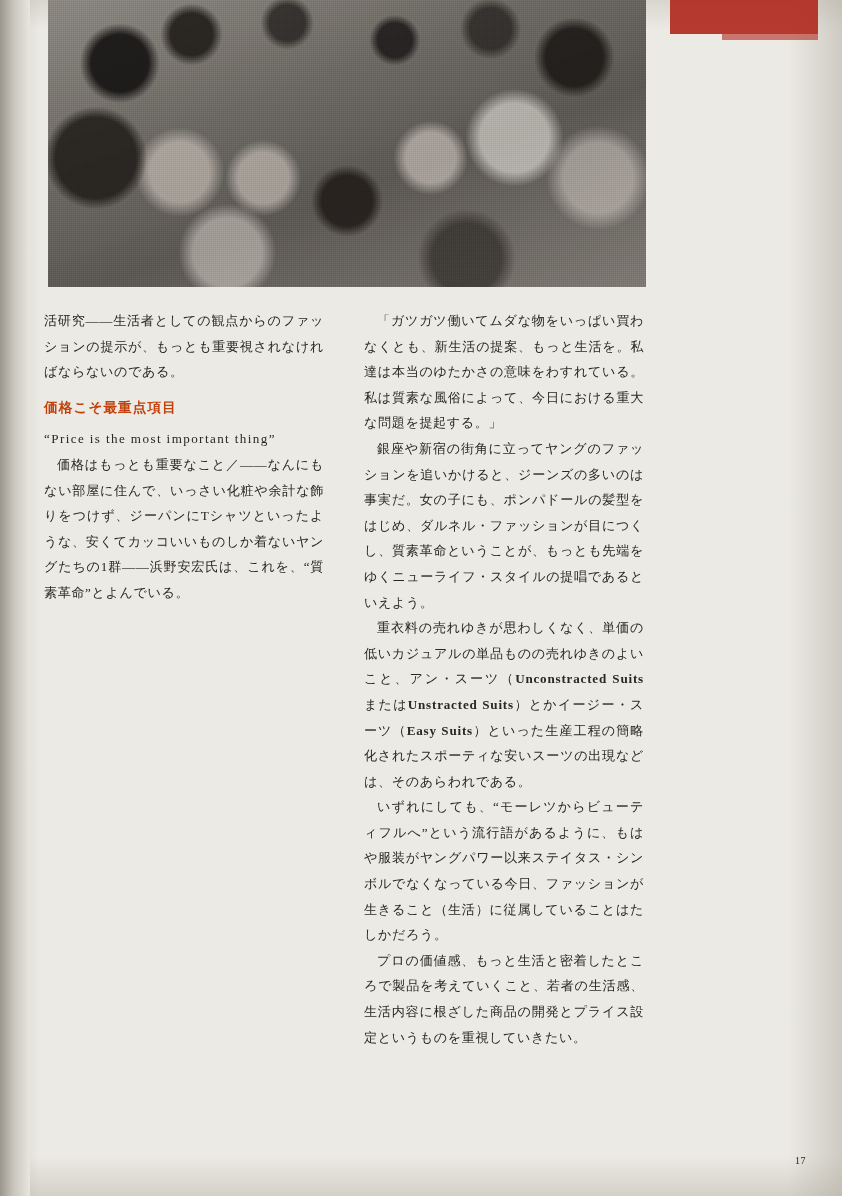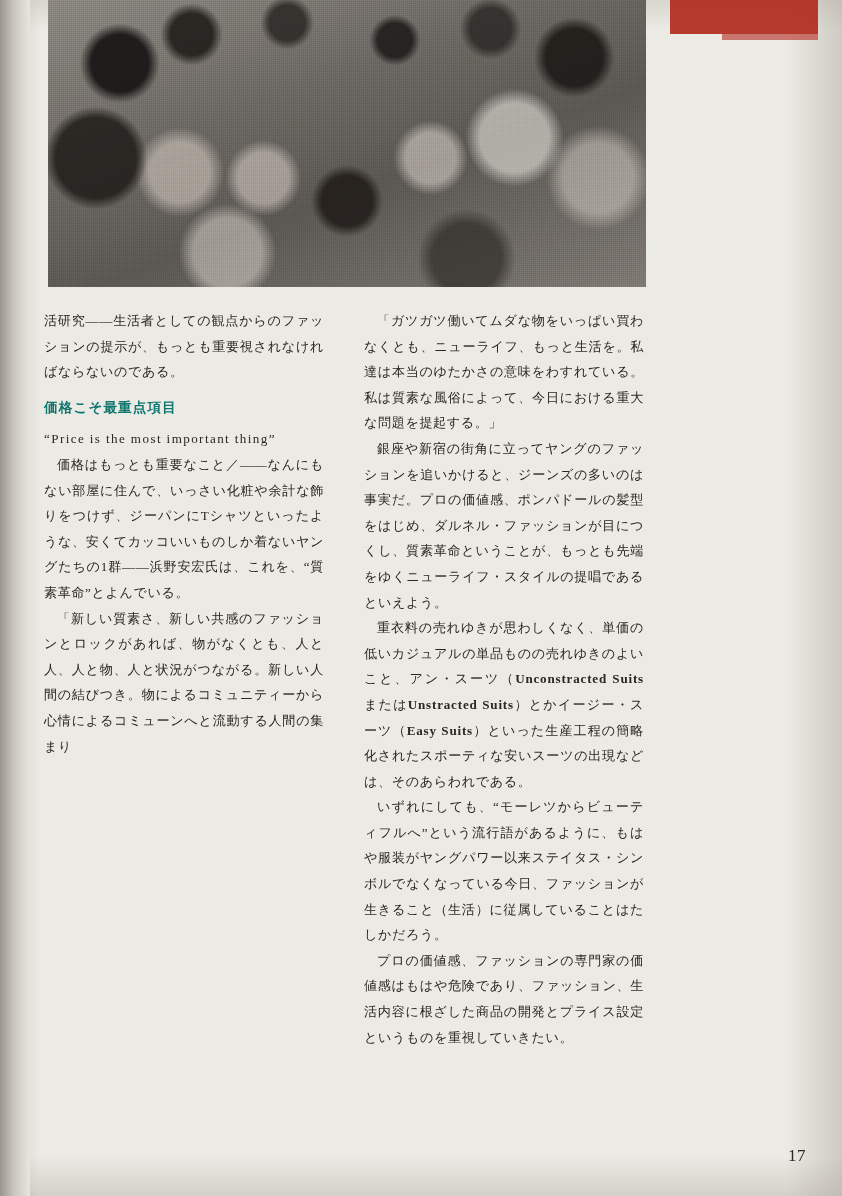--- a/index.html
+++ b/index.html
@@ -107,40 +107,40 @@
     text-align: justify;
     text-justify: inter-character;
     letter-spacing: 0.6px;
   }
   p.indent {
     text-indent: 1em;
   }
   .heading {
     font-size: 13.6px;
     line-height: 25.6px;
-    color: #0f766e;
+    color: #c2410c;
     letter-spacing: 1.1px;
     margin: 10px 0 6px 0;
     font-family: "Liberation Sans", sans-serif;
     font-weight: bold;
   }
   .latin {
     font-family: "Liberation Serif", serif;
     letter-spacing: 1.4px;
   }
   .latin-b {
     font-family: "Liberation Serif", serif;
     font-weight: bold;
     letter-spacing: 0.8px;
   }
   .page-num {
     position: absolute;
     right: 36px;
     bottom: 30px;
-    font-size: 17px;
+    font-size: 10px;
     color: #2a2724;
     font-family: "Liberation Serif", serif;
     letter-spacing: 0.5px;
   }
   .spine {
     position: absolute;
     left: 0;
     top: 0;
     width: 30px;
     height: 100%;
@@ -166,30 +166,29 @@
 
   <div class="columns">
 
     <div class="col">
       <p>活研究——生活者としての観点からのファッションの提示が、もっとも重要視されなければならないのである。</p>
 
       <div class="heading">価格こそ最重点項目</div>
 
       <p class="latin">“Price is the most important thing”</p>
       <p class="indent">価格はもっとも重要なこと／——なんにもない部屋に住んで、いっさい化粧や余計な飾りをつけず、ジーパンにTシャツといったような、安くてカッコいいものしか着ないヤングたちの1群——浜野安宏氏は、これを、“質素革命”とよんでいる。</p>
-      <p class="indent">「新しい質素さ、新しい共感のファッションとロックがあれば、物がなくとも、人と人、人と物、人と状況がつながる。新しい人間の結びつき。物によるコミュニティーから心情によるコミューンへと流動する人間の集まり</p>
     </div>
 
     <div class="col">
-      <p class="indent">「ガツガツ働いてムダな物をいっぱい買わなくとも、ニューライフ、もっと生活を。私達は本当のゆたかさの意味をわすれている。私は質素な風俗によって、今日における重大な問題を提起する。」</p>
-      <p class="indent">銀座や新宿の街角に立ってヤングのファッションを追いかけると、ジーンズの多いのは事実だ。プロの価値感、ポンパドールの髪型をはじめ、ダルネル・ファッションが目につくし、質素革命ということが、もっとも先端をゆくニューライフ・スタイルの提唱であるといえよう。</p>
+      <p class="indent">「ガツガツ働いてムダな物をいっぱい買わなくとも、新生活の提案、もっと生活を。私達は本当のゆたかさの意味をわすれている。私は質素な風俗によって、今日における重大な問題を提起する。」</p>
+      <p class="indent">銀座や新宿の街角に立ってヤングのファッションを追いかけると、ジーンズの多いのは事実だ。女の子にも、ポンパドールの髪型をはじめ、ダルネル・ファッションが目につくし、質素革命ということが、もっとも先端をゆくニューライフ・スタイルの提唱であるといえよう。</p>
       <p class="indent"><span>重衣料の売れゆきが思わしくなく、単価の低いカジュアルの単品ものの売れゆきのよいこと、アン・スーツ（</span><span class="latin-b">Unconstracted Suits</span><span>または</span><span class="latin-b">Unstracted Suits</span><span>）とかイージー・スーツ（</span><span class="latin-b">Easy Suits</span><span>）といった生産工程の簡略化されたスポーティな安いスーツの出現などは、そのあらわれである。</span></p>
 
       <p class="indent">いずれにしても、“モーレツからビューティフルへ”という流行語があるように、もはや服装がヤングパワー以来ステイタス・シンボルでなくなっている今日、ファッションが生きること（生活）に従属していることはたしかだろう。</p>
 
-      <p class="indent">プロの価値感、ファッションの専門家の価値感はもはや危険であり、ファッション、生活内容に根ざした商品の開発とプライス設定というものを重視していきたい。</p>
+      <p class="indent">プロの価値感、もっと生活と密着したところで製品を考えていくこと、若者の生活感、生活内容に根ざした商品の開発とプライス設定というものを重視していきたい。</p>
     </div>
 
   </div>
 
   <div class="page-num">17</div>
 
 </div>
 
 </body></html>

